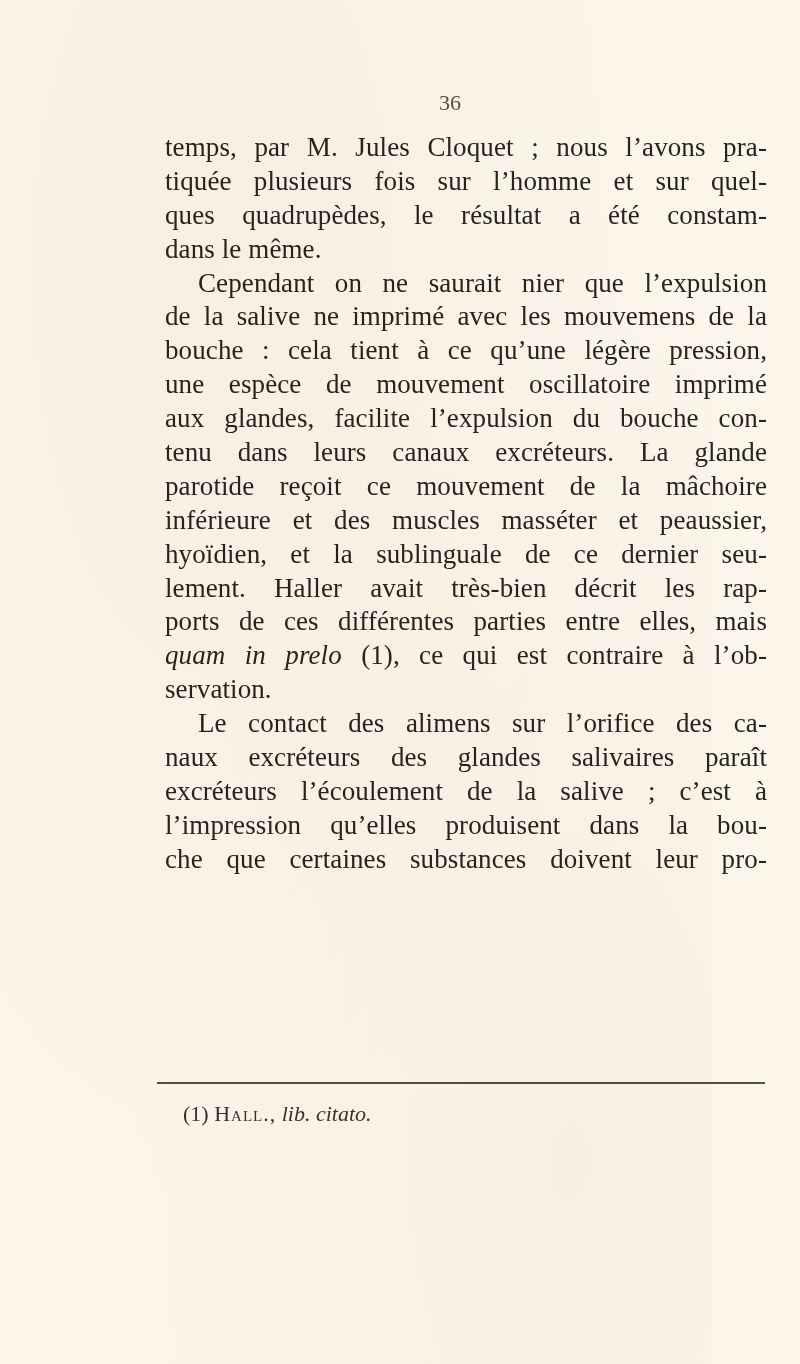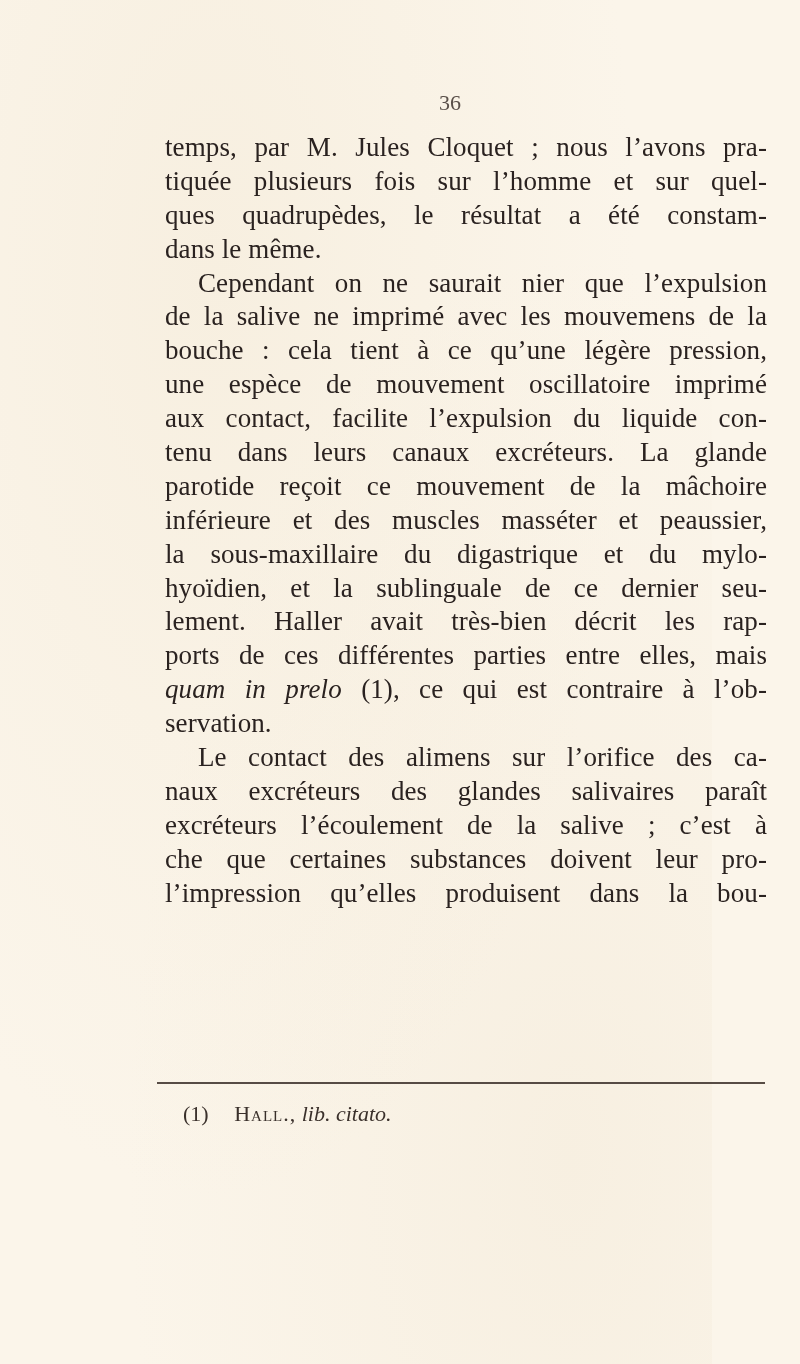--- a/index.html
+++ b/index.html
@@ -72,59 +72,57 @@
       position: absolute;
       left: 183px;
       top: 1101px;
       font-size: 22px;
       color: #3a302b;
       white-space: nowrap;
     }
     .footnote .sc {
       font-variant: small-caps;
       letter-spacing: 1px;
-      margin-left: 20px;
     }
   </style>
 </head>
 <body>
 
 <div class="page">
 
   <div class="page-number">36</div>
 
   <div class="body-text">
     <span class="line">temps, par M. Jules Cloquet ; nous l’avons pra-</span>
     <span class="line">tiquée plusieurs fois sur l’homme et sur quel-</span>
     <span class="line">ques quadrupèdes, le résultat a été constam-</span>
     <span class="line last">dans le même.</span>
 
     <span class="line indent">Cependant on ne saurait nier que l’expulsion</span>
     <span class="line">de la salive ne imprimé avec les mouvemens de la</span>
     <span class="line">bouche : cela tient à ce qu’une légère pression,</span>
     <span class="line">une espèce de mouvement oscillatoire imprimé</span>
-    <span class="line">aux contact, facilite l’expulsion du liquide con-</span>
+    <span class="line">aux glandes, facilite l’expulsion du bouche con-</span>
     <span class="line">tenu dans leurs canaux excréteurs. La glande</span>
     <span class="line">parotide reçoit ce mouvement de la mâchoire</span>
     <span class="line">inférieure et des muscles masséter et peaussier,</span>
-    <span class="line">la sous-maxillaire du digastrique et du mylo-</span>
     <span class="line">hyoïdien, et la sublinguale de ce dernier seu-</span>
     <span class="line">lement. Haller avait très-bien décrit les rap-</span>
     <span class="line">ports de ces différentes parties entre elles, mais</span>
     <span class="line">
       <span class="italic">quam in prelo</span>
       <span>(1), ce qui est contraire à l’ob-</span>
     </span>
     <span class="line last">servation.</span>
 
     <span class="line indent">Le contact des alimens sur l’orifice des ca-</span>
     <span class="line">naux excréteurs des glandes salivaires paraît</span>
     <span class="line">excréteurs l’écoulement de la salive ; c’est à</span>
+    <span class="line">l’impression qu’elles produisent dans la bou-</span>
     <span class="line">che que certaines substances doivent leur pro-</span>
-    <span class="line">l’impression qu’elles produisent dans la bou-</span>
   </div>
 
   <div class="rule"></div>
 
   <div class="footnote">
     <span>(1)</span>
     <span class="sc">Hall.,</span>
     <span class="italic">lib. citato.</span>
   </div>
 

